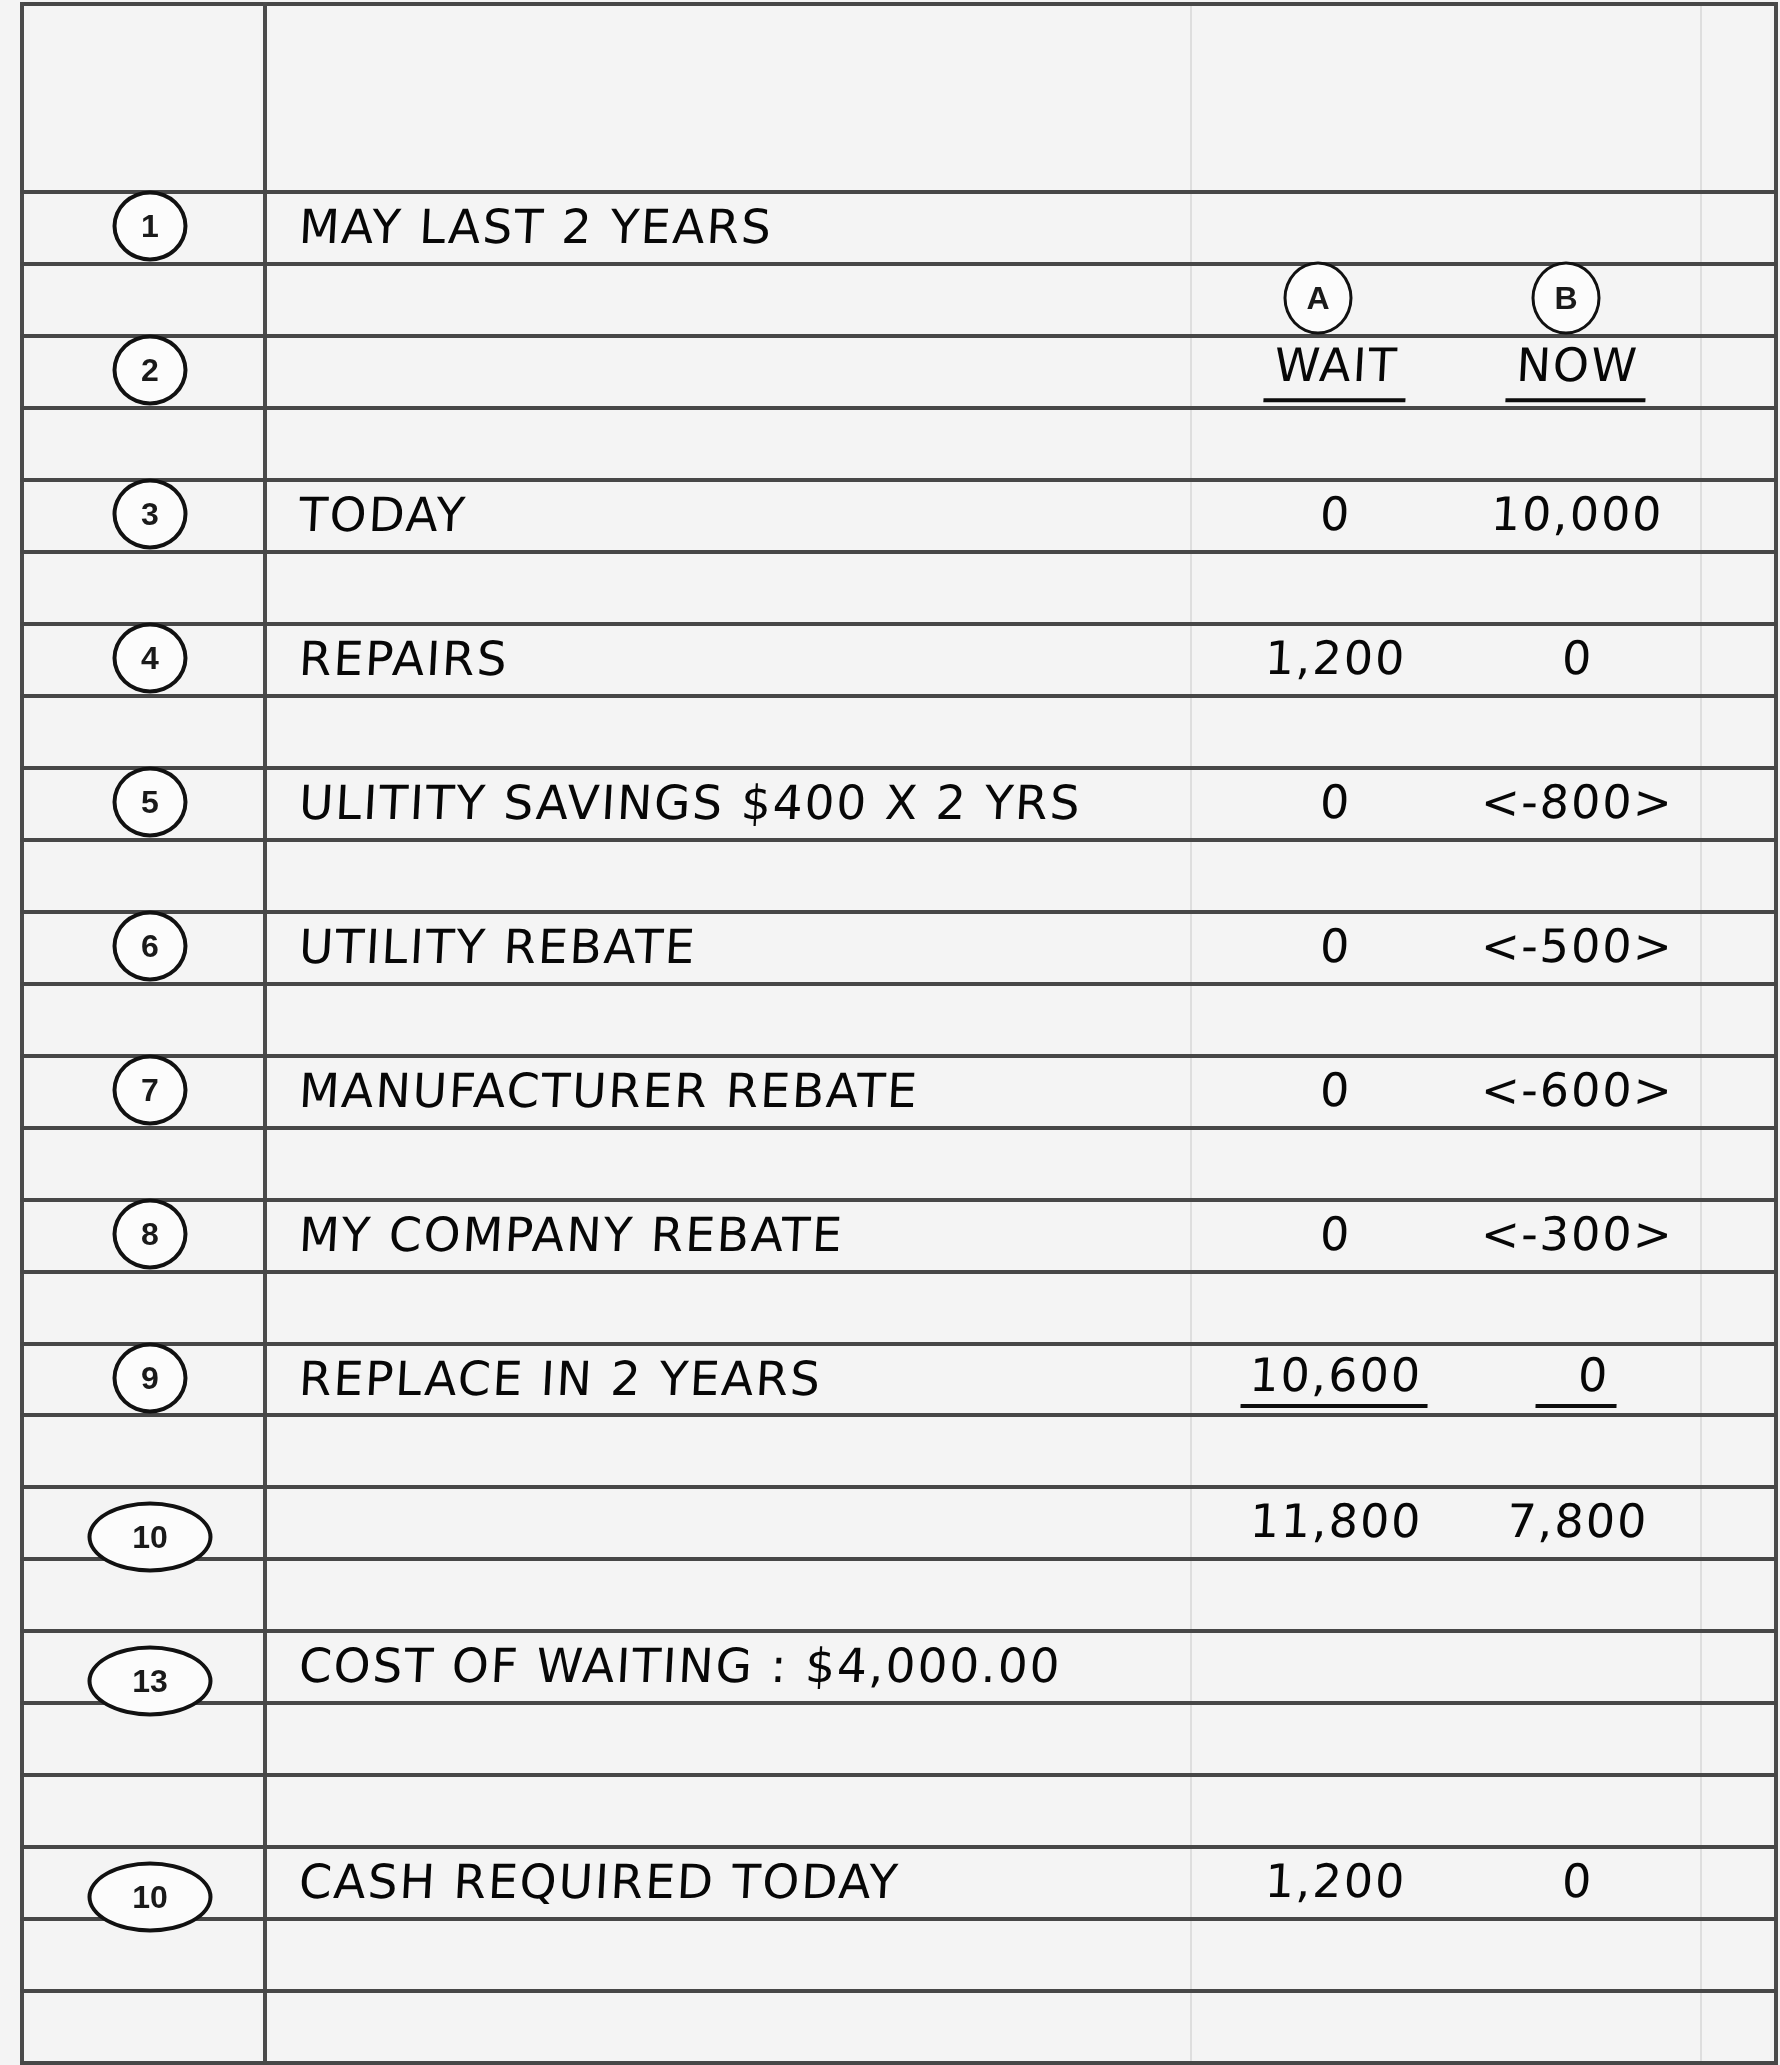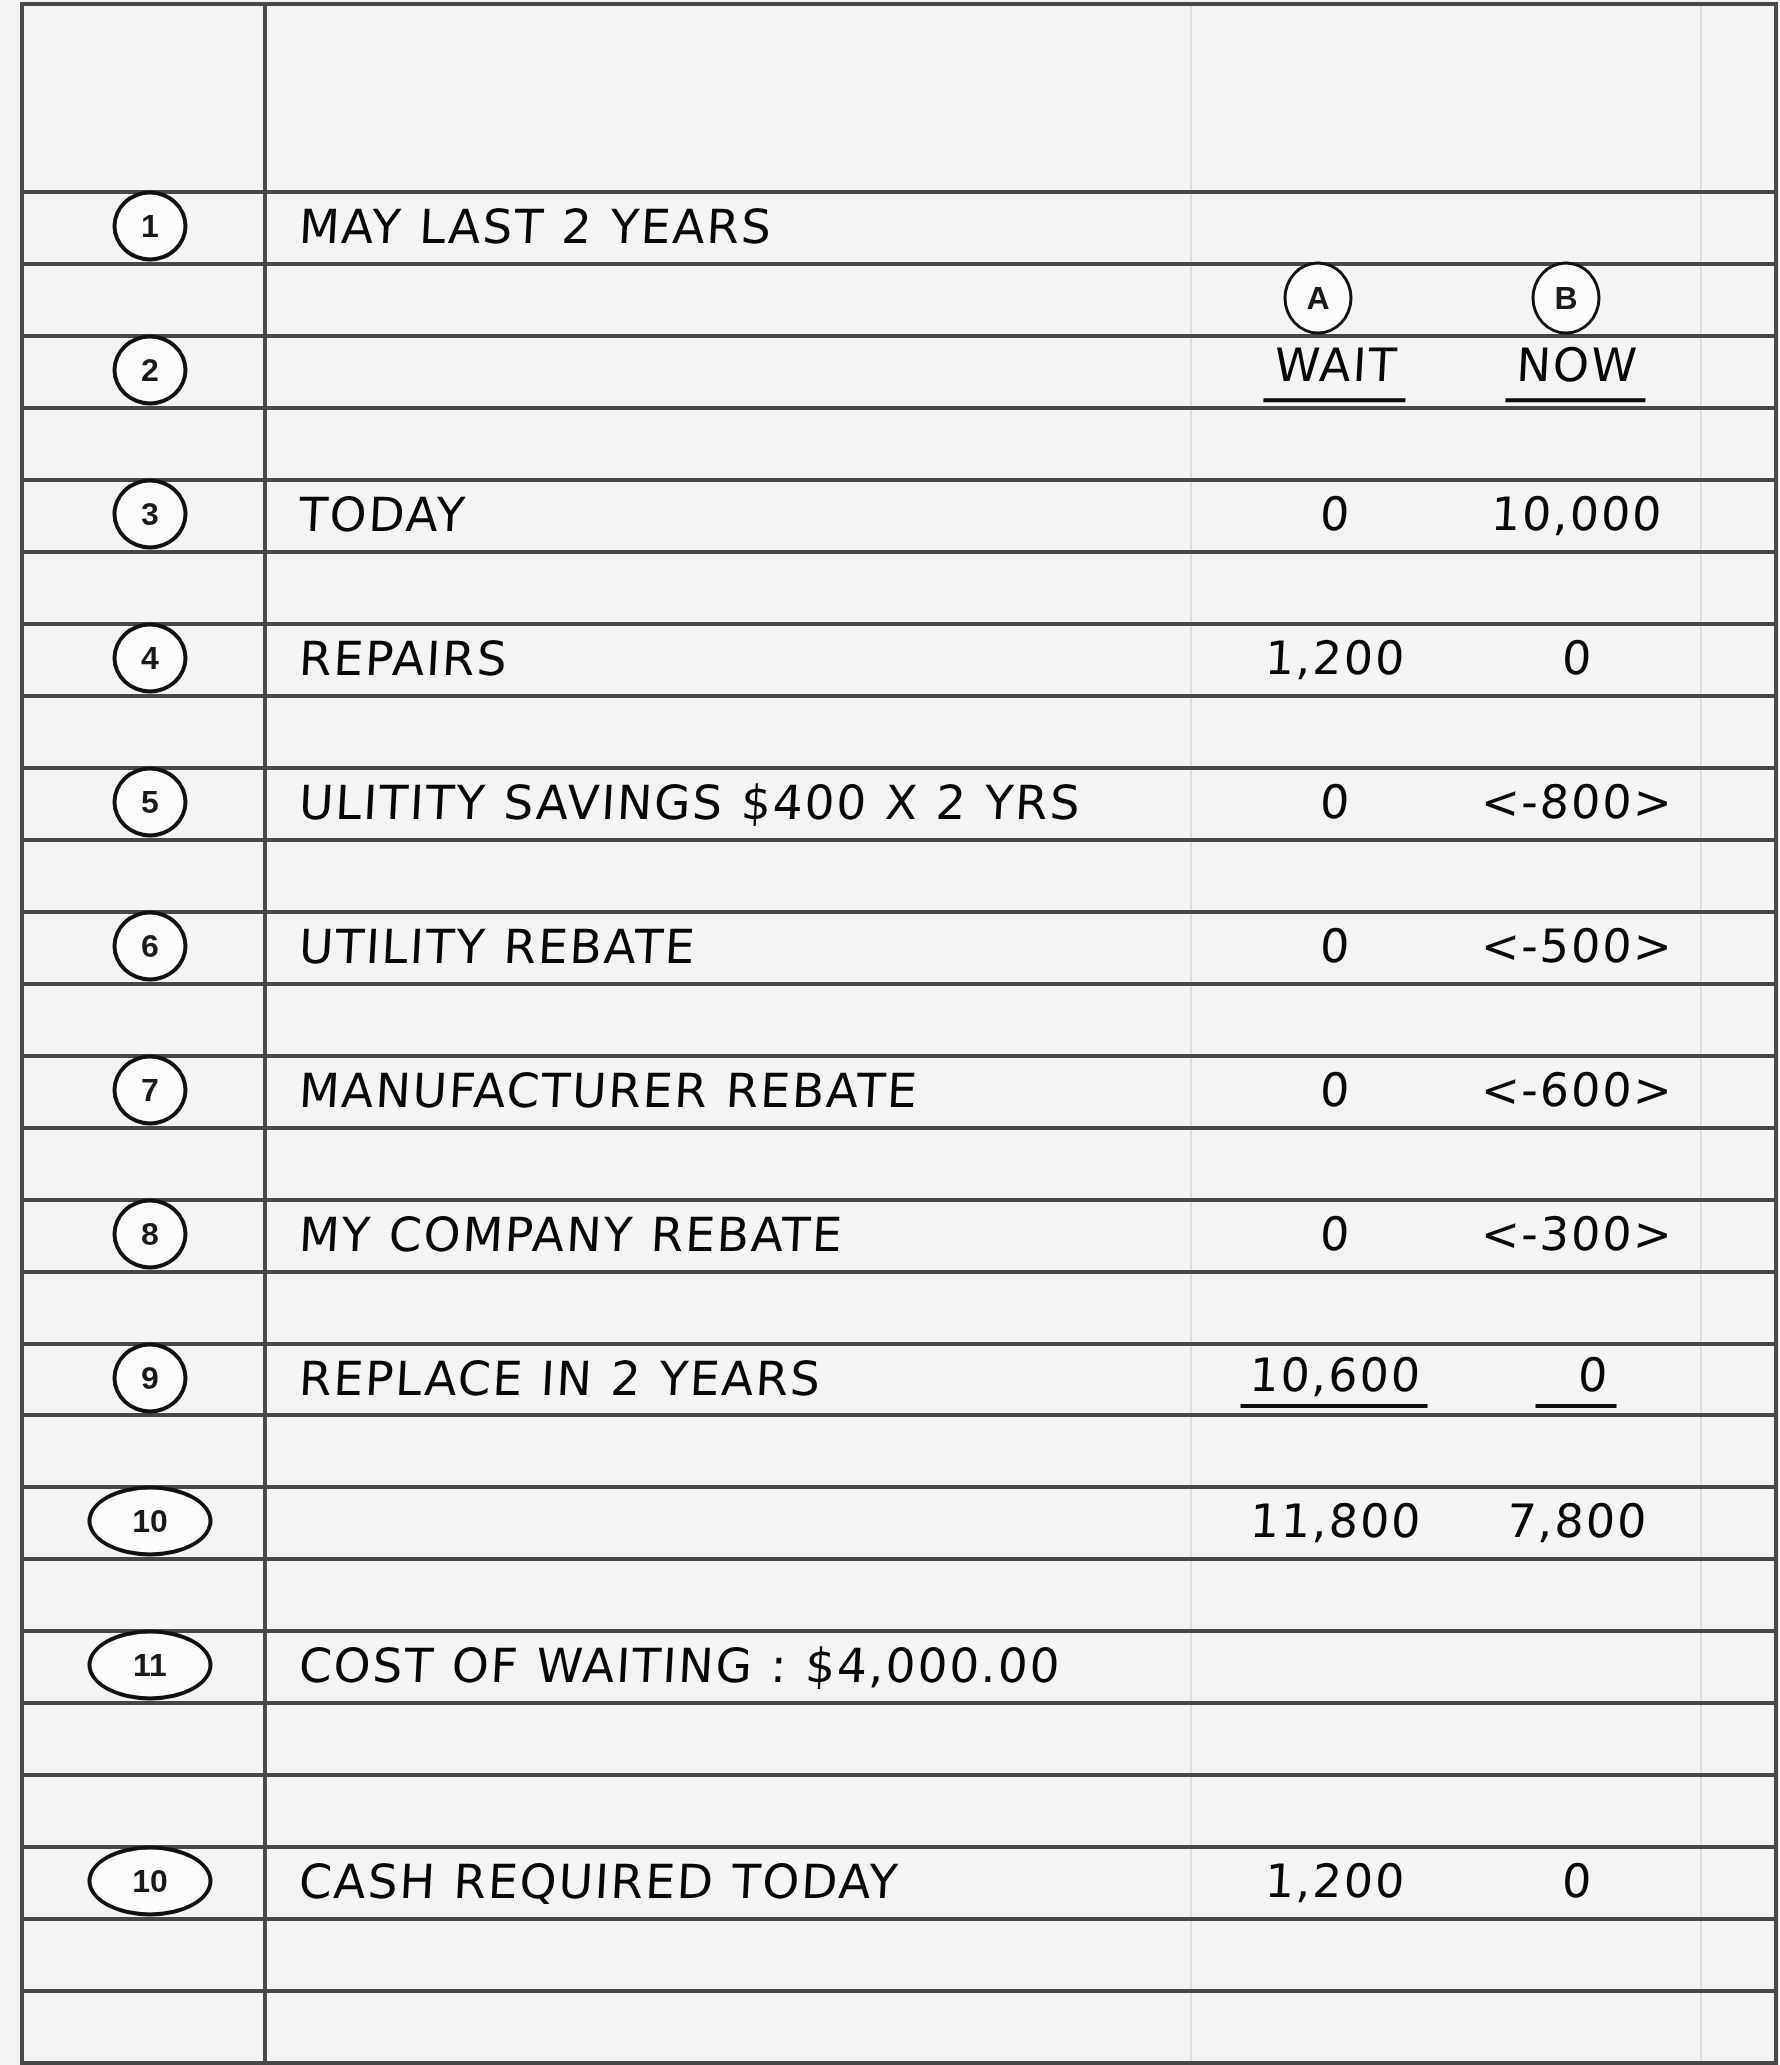--- a/index.html
+++ b/index.html
@@ -63,21 +63,21 @@
     background: #fcfcfc;
     display: flex;
     align-items: center;
     justify-content: center;
     font-family: "Liberation Sans", sans-serif;
     font-weight: 700;
     font-size: 32px;
     color: #1a1a1a;
     z-index: 3;
   }
-  .badge.wide { width: 117px; }
+  .badge.wide { width: 117px; margin-top: 16px; }
   .badge.ab {
     width: 63px;
     height: 67px;
     border-width: 3.7px;
   }
   .badge.ab.a { left: 1318px; }
   .badge.ab.b { left: 1566px; }
   .cell {
     position: absolute;
     top: 50%;
@@ -217,21 +217,21 @@
       <div class="hline" style="top: 1485px;"></div>
       <div class="row" style="top: 1485px; height: 72px;">
         <div class="badge wide">10</div>
         <div class="cell wait-cell"><div class="hand">11,800</div></div>
         <div class="cell now-cell"><div class="hand">7,800</div></div>
       </div>
       <div class="hline" style="top: 1557px;"></div>
       <div class="row" style="top: 1557px; height: 72px;"></div>
       <div class="hline" style="top: 1629px;"></div>
       <div class="row" style="top: 1629px; height: 72px;">
-        <div class="badge wide">11</div>
+        <div class="badge wide">13</div>
         <div class="cell label-cell"><div class="hand">COST OF WAITING : $4,000.00</div></div>
       </div>
       <div class="hline" style="top: 1701px;"></div>
       <div class="row" style="top: 1701px; height: 72px;"></div>
       <div class="hline" style="top: 1773px;"></div>
       <div class="row" style="top: 1773px; height: 72px;"></div>
       <div class="hline" style="top: 1845px;"></div>
       <div class="row" style="top: 1845px; height: 72px;">
         <div class="badge wide">10</div>
         <div class="cell label-cell"><div class="hand">CASH REQUIRED TODAY</div></div>

